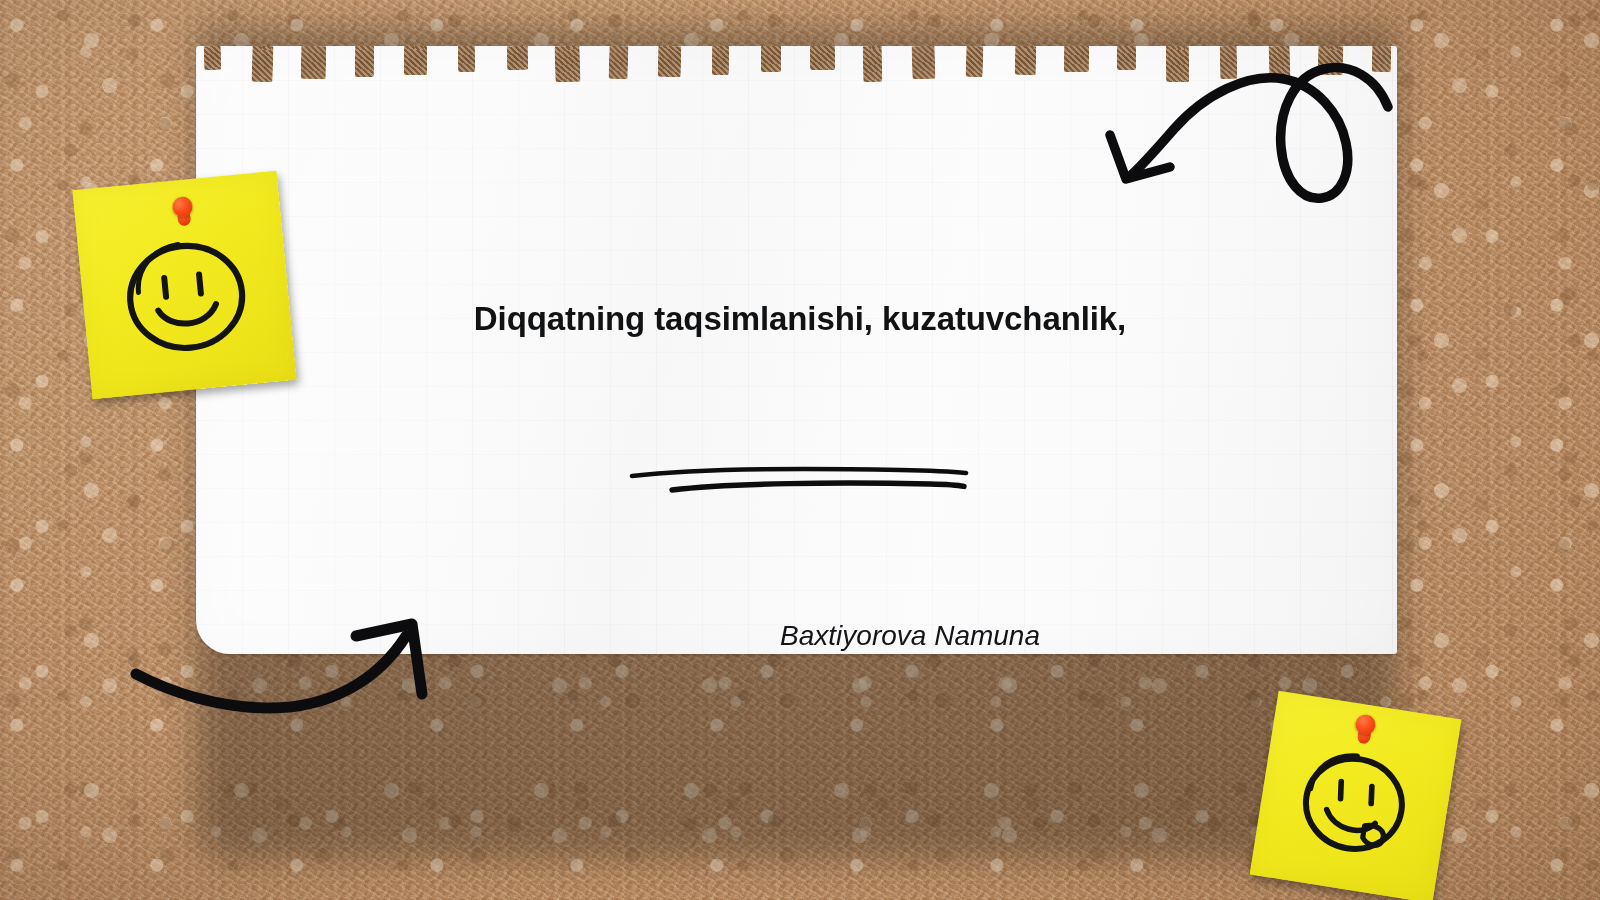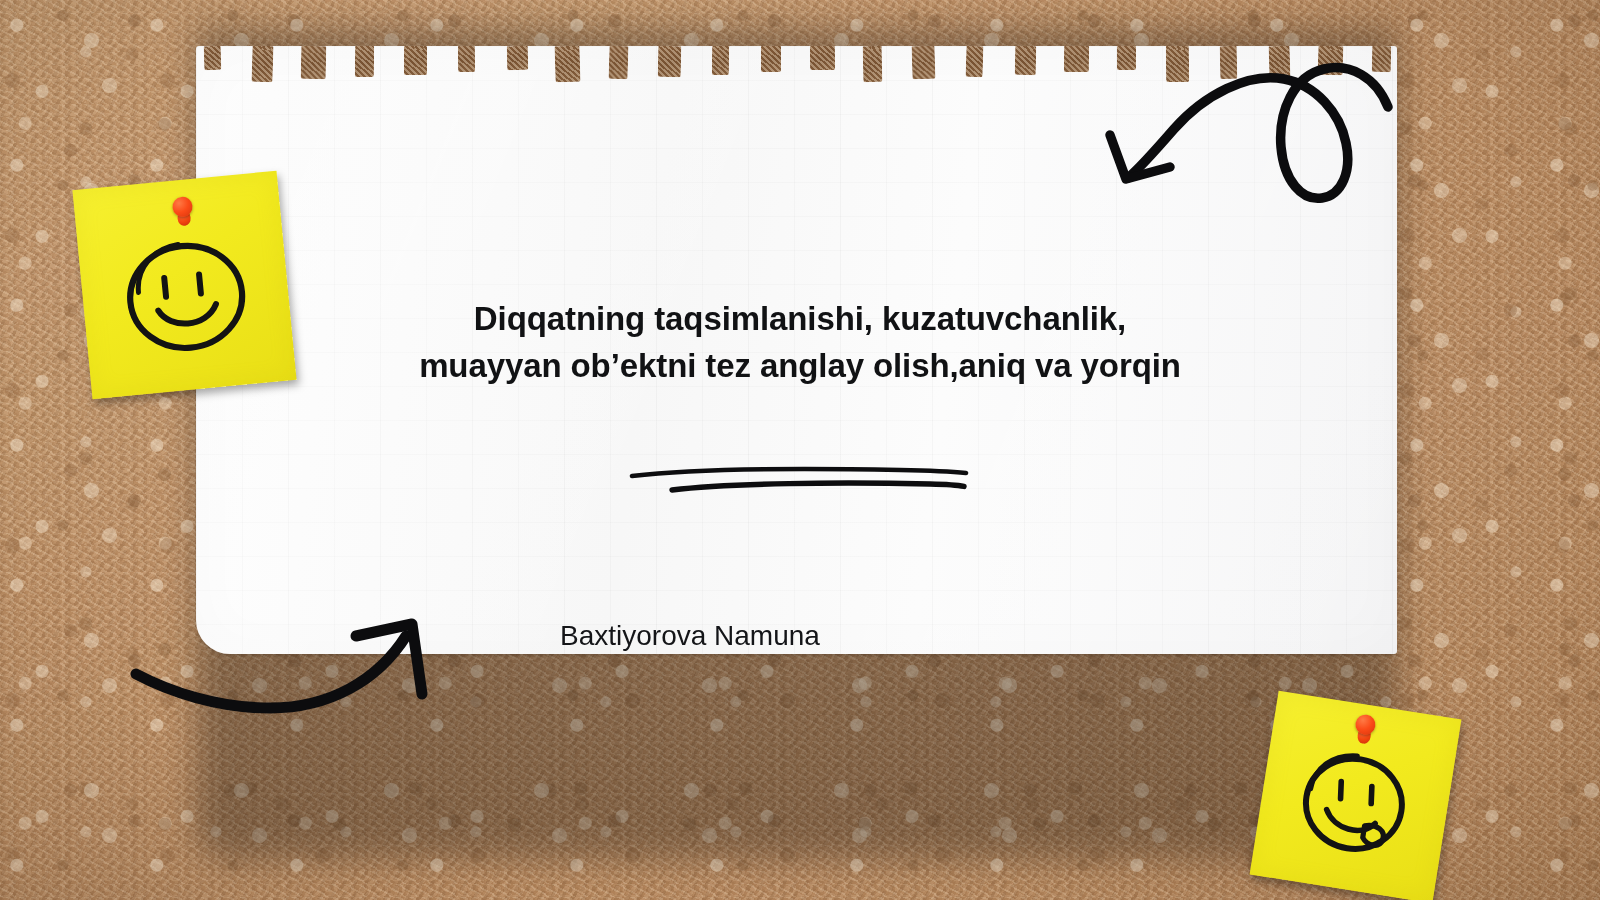--- a/index.html
+++ b/index.html
@@ -89,22 +89,22 @@
 
   
   .title{
     position:absolute;left:300px;top:278px;width:1000px;
     text-align:center;color:#111214;
     font-weight:700;font-size:33px;line-height:47px;
     letter-spacing:-0.1px;
   }
   .author{
     position:absolute;left:560px;top:603px;width:480px;
-    text-align:left;color:#141518;
-    font-weight:400;font-size:28px;
+    text-align:right;color:#141518;
+    font-style:italic;font-weight:400;font-size:28px;
   }
 
   
   .doodle{position:absolute;pointer-events:none;}
   .d-underline{left:600px;top:428px;width:380px;height:60px;}
   .d-arrow-tr{left:1088px;top:55px;width:310px;height:170px;}
   .d-arrow-bl{left:110px;top:596px;width:350px;height:140px;}
 
   
   .sticky{position:absolute;}
@@ -181,21 +181,20 @@
         <div class="notch" style="left: 1024.02px; width: 17px; height: 33.2px; transform: rotate(-1.1deg);"></div>
         <div class="notch" style="left: 1072.95px; width: 20.8px; height: 30.9px; transform: rotate(-1.65deg);"></div>
         <div class="notch" style="left: 1121.87px; width: 24.6px; height: 28.6px; transform: rotate(1.65deg);">
           <i></i>
         </div>
         <div class="notch" style="left: 1175.55px; width: 18.9px; height: 26.3px; transform: rotate(1.1deg);"></div>
       </div>
 
     <div class="title" style="left:104px;top:249px;">
       <div>Diqqatning taqsimlanishi, kuzatuvchanlik,</div>
-      <div>muayyan ob’ektni tez anglay olish,aniq va yorqin</div>
     </div>
 
     <svg class="doodle d-underline" style="left:404px;top:399px;" viewBox="0 0 380 60">
       <path d="M32,31 C90,24 200,23 300,25 C330,25.6 352,26.6 366,28" fill="none" stroke="#0d0d0f" stroke-width="4.6" stroke-linecap="round"></path>
       <path d="M72,45 C130,38 240,37 330,39 C348,39.4 358,40.2 364,41.4" fill="none" stroke="#0d0d0f" stroke-width="5.4" stroke-linecap="round"></path>
     </svg>
 
     <div class="author" style="left:364px;top:574px;">Baxtiyorova Namuna</div>
   </div>
 

